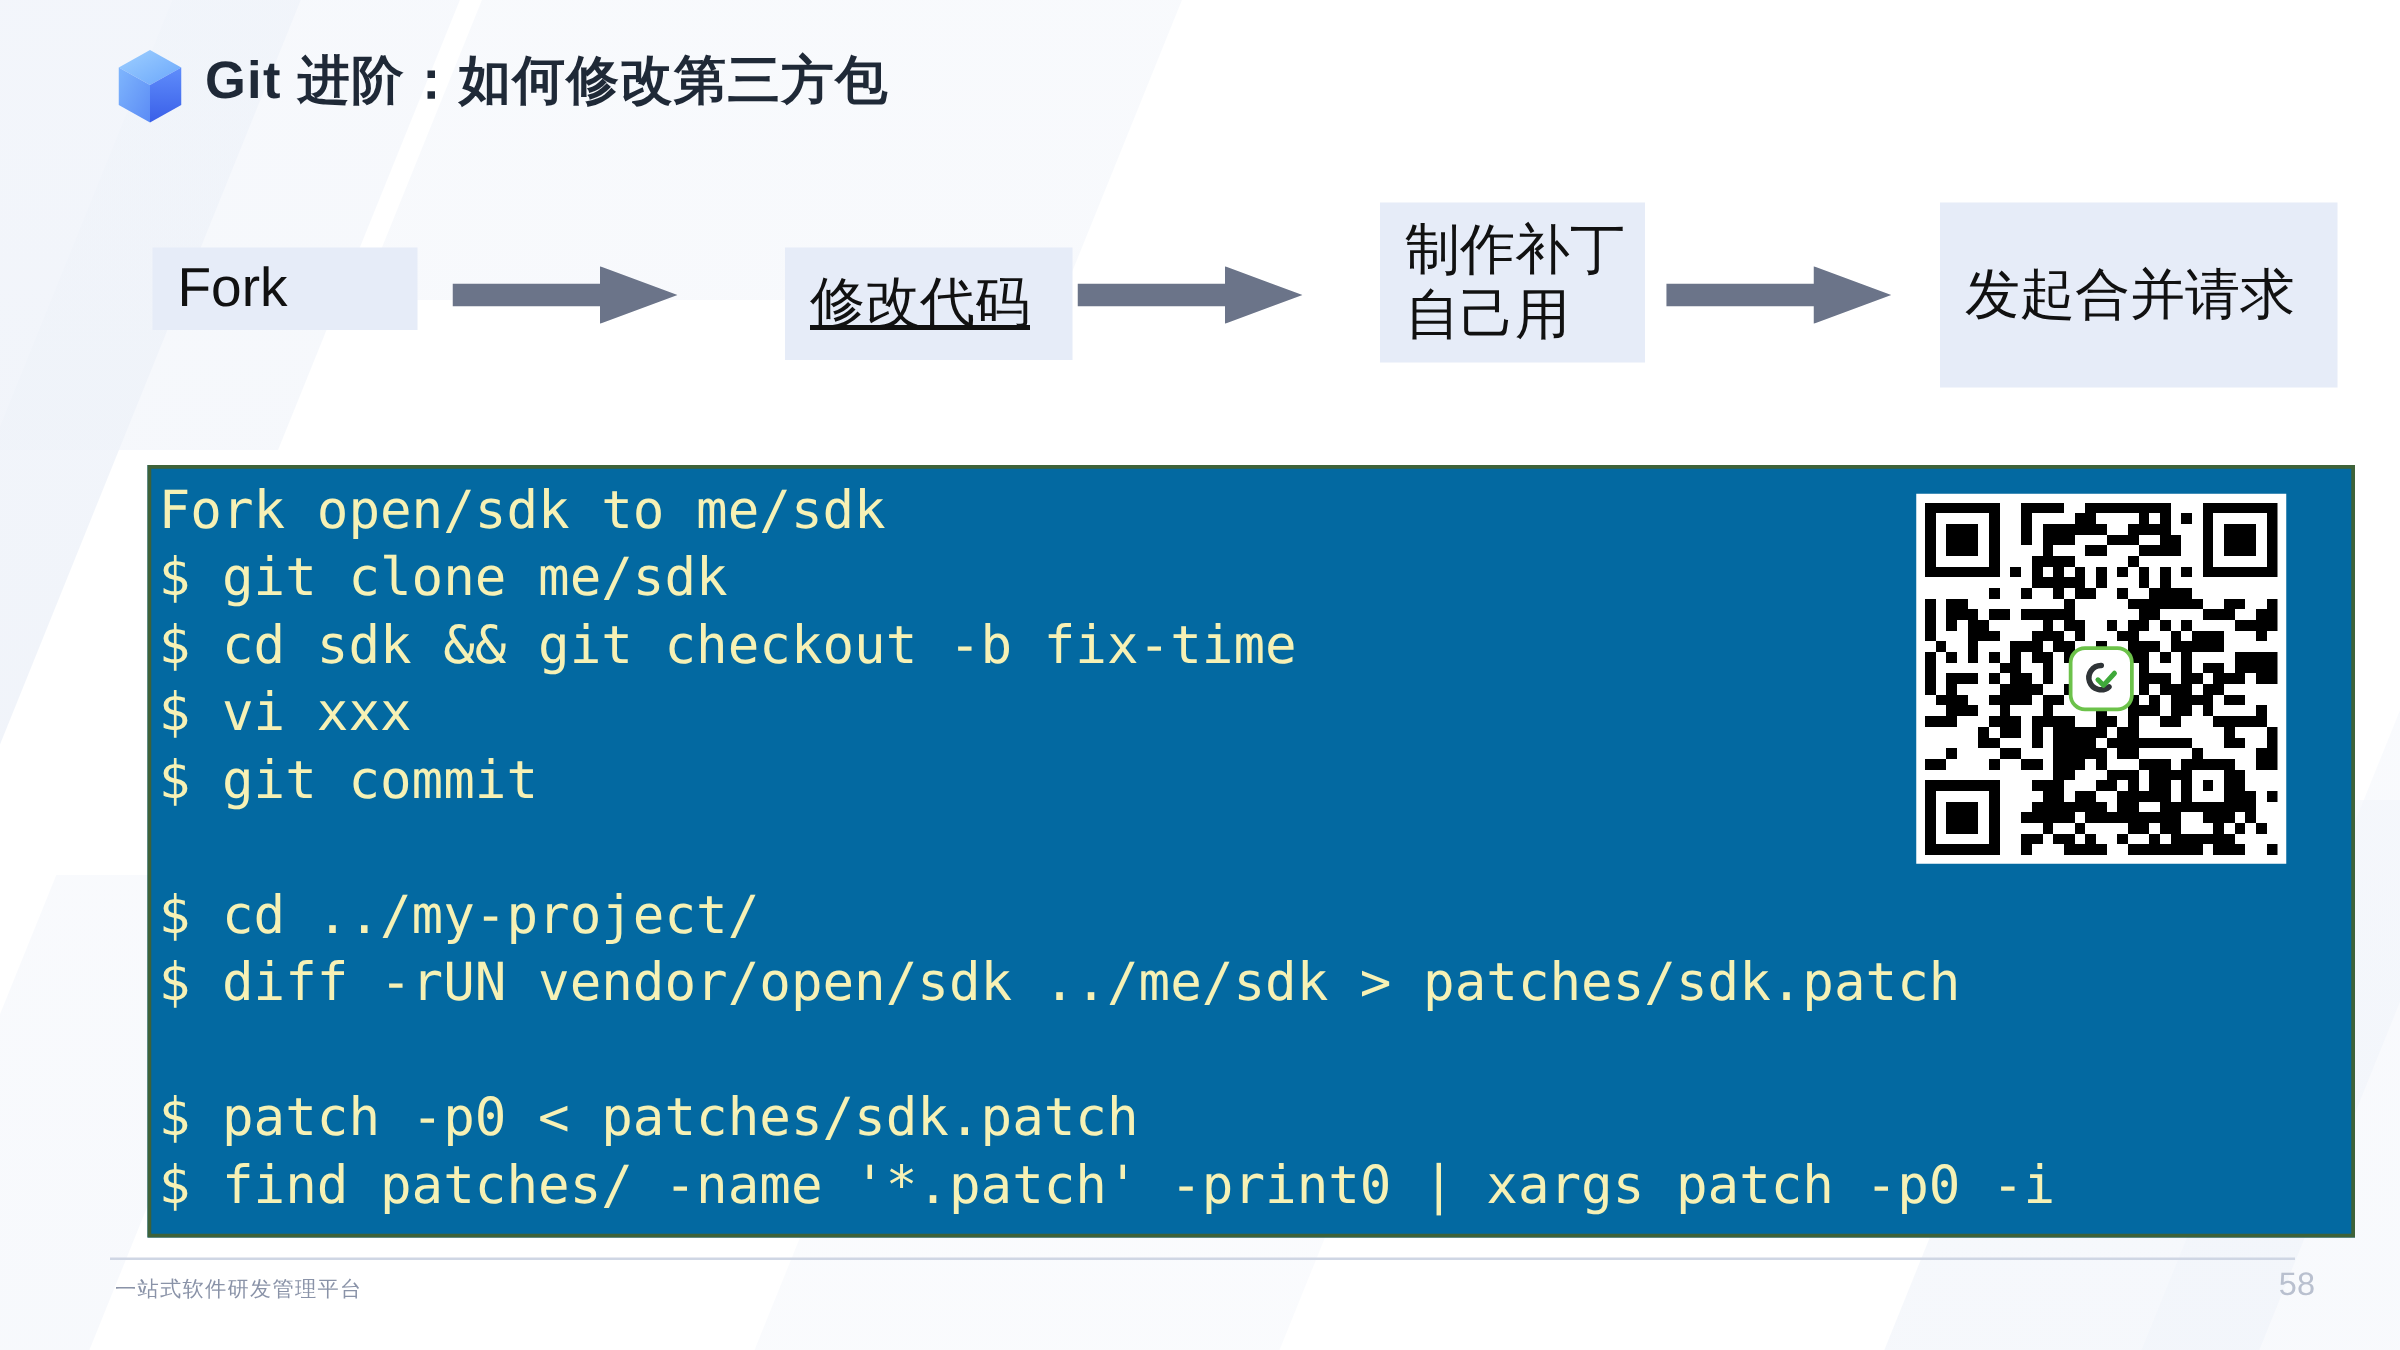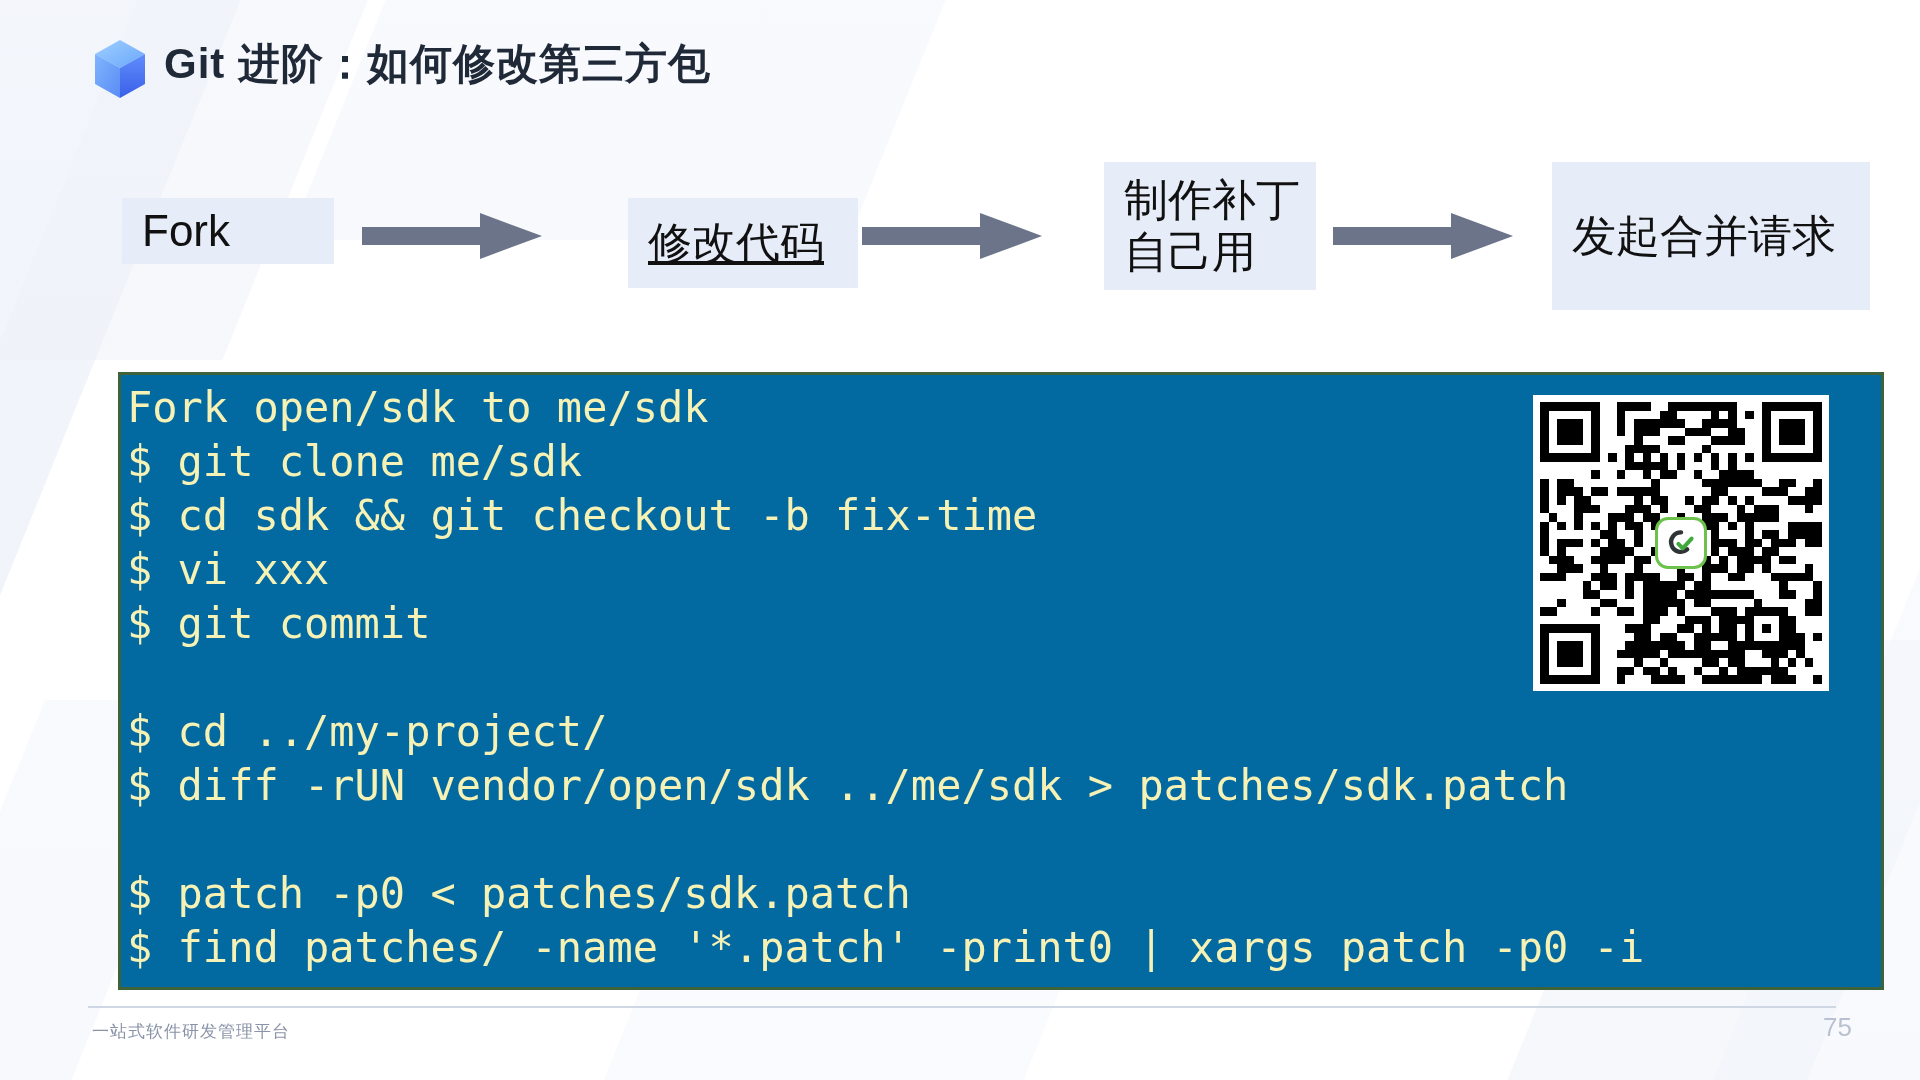--- a/index.html
+++ b/index.html
@@ -284,15 +284,15 @@
         <svg viewBox="0 0 34 34" width="30" height="30">
           <path d="M17 5 a11 11 0 1 0 7 19.3" fill="none" stroke="#2f3437" stroke-width="5" stroke-linecap="round"></path>
           <path d="M14 18 l5 5 l10 -11" fill="none" stroke="#3fa93a" stroke-width="4.5" stroke-linecap="round" stroke-linejoin="round"></path>
         </svg>
       </div>
     </div>
   </div>
 
   <div class="footer-rule"></div>
   <div class="footer-text">一站式软件研发管理平台</div>
-  <div class="page-number">75</div>
+  <div class="page-number">58</div>
 
 </div>
 
 </body></html>

